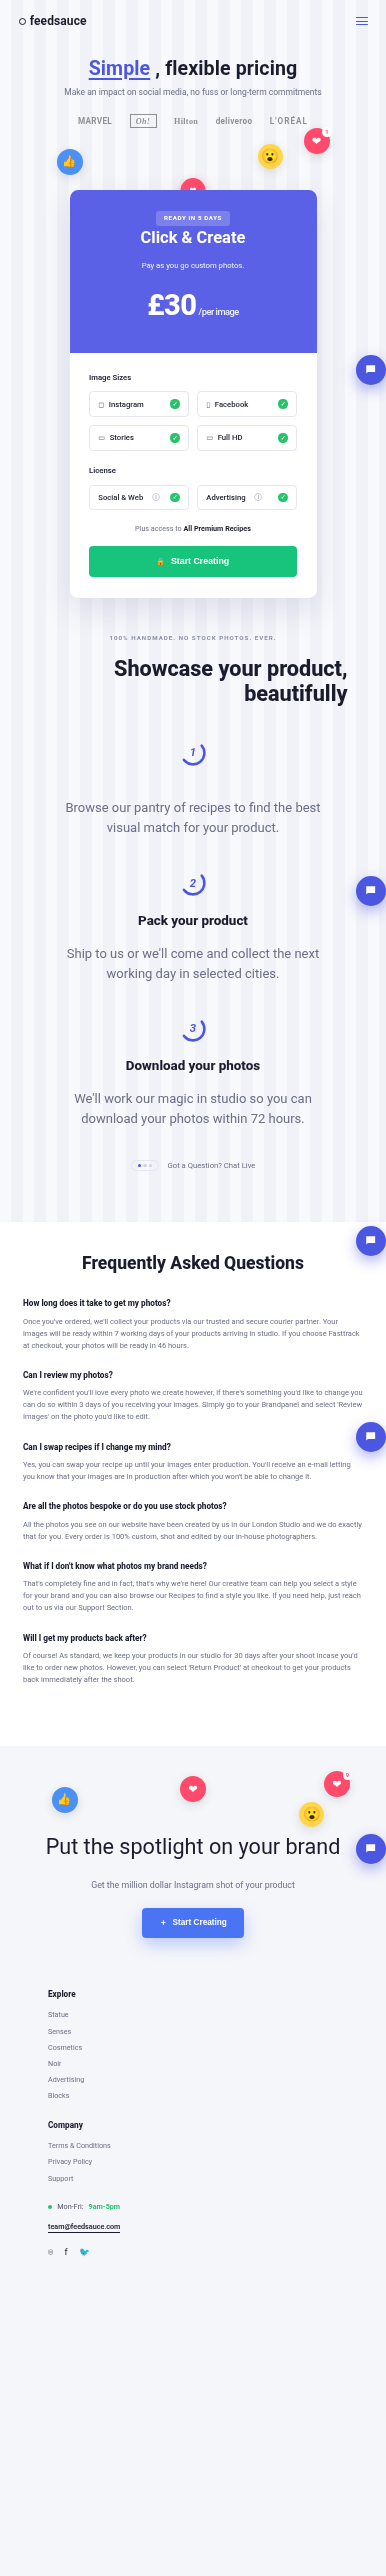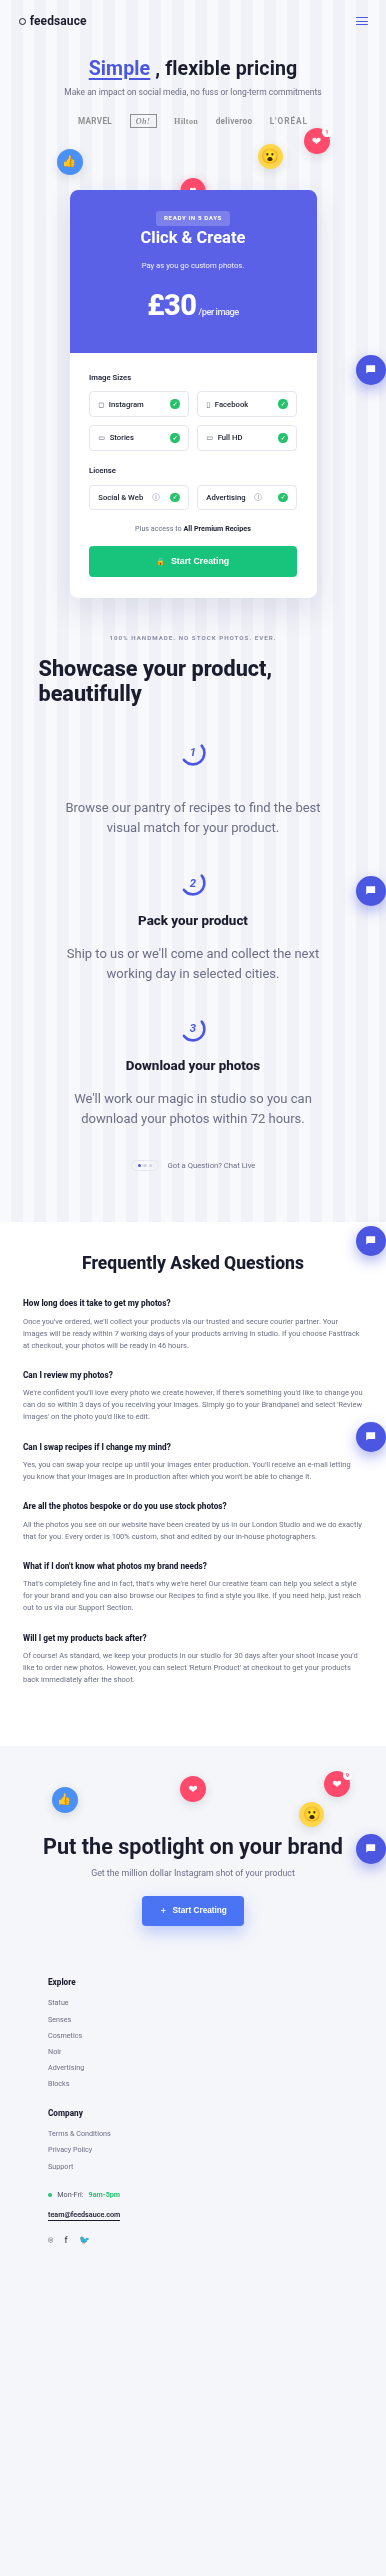--- a/index.html
+++ b/index.html
@@ -47,21 +47,21 @@
 .opt .lead{display:flex;align-items:center;gap:4.6px}
 .opt .lead .ico{font-size:7.2px;opacity:.75}
 .check{width:9.3px;height:9.3px;border-radius:50%;background:#27c26c;color:#fff;display:flex;align-items:center;justify-content:center;font-size:5.7px;font-weight:900}
 .info{width:8.2px;height:8.2px;border-radius:50%;border:0.8px solid #c9ccdd;color:#9ea2bb;display:flex;align-items:center;justify-content:center;font-size:5.2px;font-weight:700;margin-left:4.1px}
 .plus-line{text-align:center;font-size:7.2px;color:#6b6f85;margin-bottom:13.4px}
 .plus-line b{color:#1a1d2e}
 .cta{display:flex;align-items:center;justify-content:center;gap:5.2px;width:100%;background:#18c47c;color:#fff;border:none;border-radius:4.1px;padding:10.3px;font-size:8.8px;font-weight:700;cursor:pointer}
 .cta .lock{font-size:7.2px}
 
 .tagline{text-align:center;font-size:6.2px;letter-spacing:1px;color:#8b8fa8;font-weight:700;margin:36px 0 13.4px}
-.big-h{font-size:21.6px;line-height:1.18;font-weight:800;text-align:left;color:#1a1d2e;margin-bottom:31px}
+.big-h{font-size:21.6px;line-height:1.18;font-weight:800;text-align:right;color:#1a1d2e;margin-bottom:31px}
 .steps{text-align:center}
 .step{margin-bottom:30px}
 .swirl{display:inline-flex;position:relative;width:30px;height:30px;color:#4b57e0;margin:0 auto 12.4px}
 .swirl svg{position:absolute;inset:0}
 .swirl span{position:absolute;inset:0;display:flex;align-items:center;justify-content:center;font-style:italic;font-weight:700;font-size:11.3px;color:#4b57e0}
 .step h3{font-size:13.4px;font-weight:800;margin-bottom:8.2px}
 .step p{color:#6b6f85;font-size:13px;line-height:1.55;max-width:289px;margin:16px auto}
 
 .chat-line{display:flex;align-items:center;justify-content:center;gap:8.2px;margin:15.5px auto 31px;font-size:7.7px;color:#6b6f85}
 .pill{display:flex;gap:2.6px;padding:3.1px 6.2px;border-radius:515px;border:0.5px solid #e4e6f1;align-items:center}
@@ -69,21 +69,21 @@
 .dot.on{background:#4b57e0}
 
 .faq{background:#fff;padding:31px 23px 41px}
 .faq h2{font-size:17.5px;font-weight:800;text-align:center;margin-bottom:25px}
 .qa{margin-bottom:18.5px}
 .qa h4{font-size:8.2px;font-weight:800;margin-bottom:7.2px}
 .qa p{color:#6b6f85;font-size:7.5px;line-height:1.6}
 
 .spot{padding:36px 20.6px 20.6px;text-align:center;position:relative}
 .spot .emoji-float{position:relative;height:52px}
-.spot h2{font-size:21.6px;line-height:1.2;font-weight:700;margin-bottom:9px}
+.spot h2{font-size:21.6px;line-height:1.2;font-weight:400;margin-bottom:21px}
 .spot .lead{color:#6b6f85;font-size:8.8px;margin-bottom:17.5px}
 .cta-blue{display:inline-flex;align-items:center;gap:5.2px;background:#4b74f5;color:#fff;padding:9.3px 17.5px;border-radius:4.1px;font-weight:700;font-size:8.2px;border:none;cursor:pointer;box-shadow:0 6.2px 15.5px rgba(75,116,245,.35)}
 
 .footer{padding:31px 48px 41px}
 .fcol{margin-bottom:19.6px}
 .fcol h5{font-size:8.2px;font-weight:800;margin-bottom:11.3px}
 .fcol a{display:block;color:#6b6f85;font-size:7.2px;text-decoration:none;margin-bottom:7.2px}
 .hours{display:flex;align-items:center;gap:5.2px;font-size:7.2px;color:#4e5168;margin:6.2px 0 9.3px}
 .hours .d{width:4.1px;height:4.1px;border-radius:50%;background:#27c26c}
 .hours b{color:#27c26c;font-weight:700}

